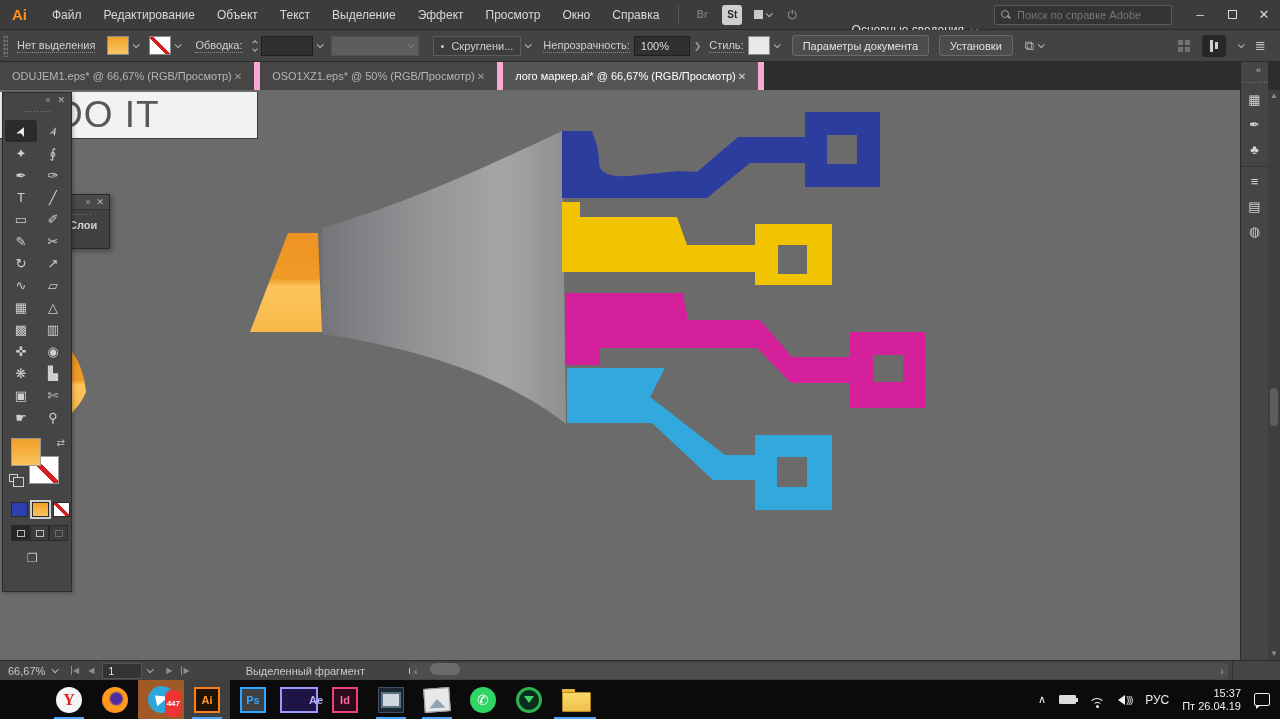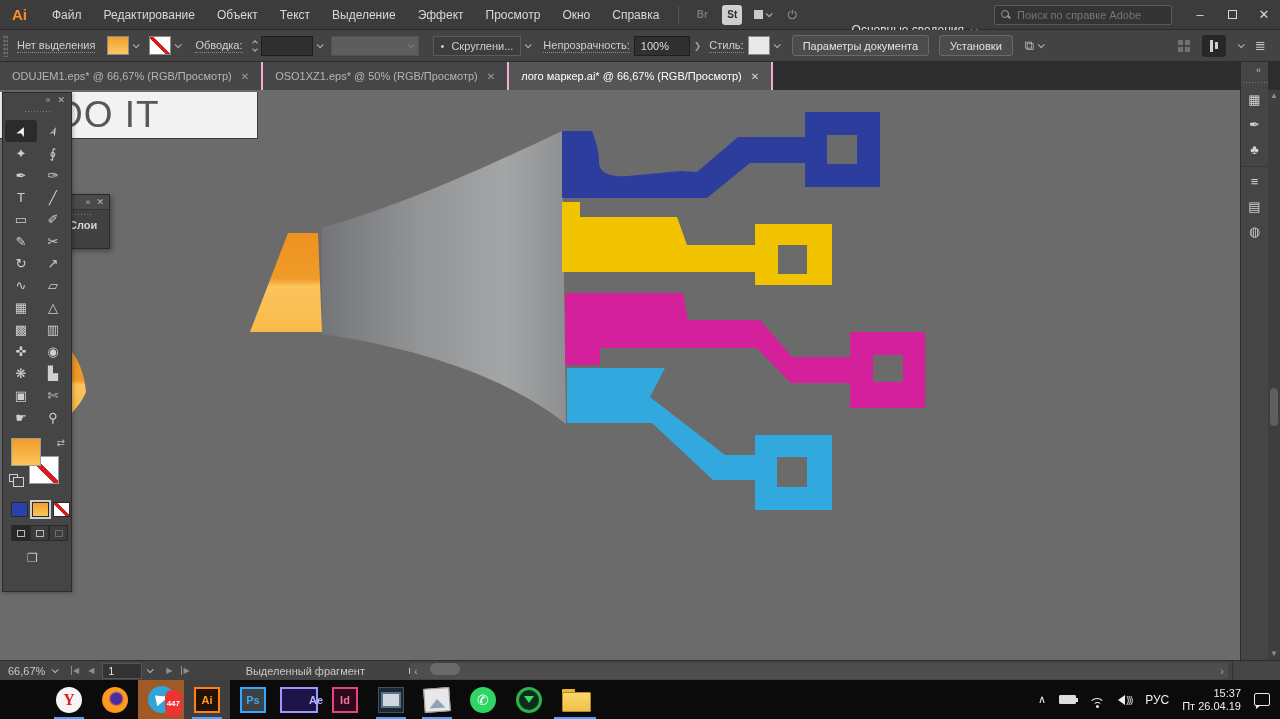--- a/index.html
+++ b/index.html
@@ -51,22 +51,22 @@
   .btn{height:21px;background:#4c4c4c;border:1px solid #6a6a6a;border-radius:3px;display:inline-flex;
     align-items:center;padding:4px 10px;margin-left:10px;color:#e2e2e2;white-space:nowrap;}
   .cb-right{margin-left:auto;display:flex;align-items:center;gap:12px;padding-right:14px;}
   .dots4{display:inline-grid;grid-template-columns:5px 5px;gap:2px;opacity:.55;}
   .dots4 i{width:5px;height:5px;background:#9a9a9a;}
   .wsicon{width:24px;height:22px;background:#272727;border-radius:3px;display:flex;align-items:center;
     justify-content:center;gap:2px;}
   .wsicon i{width:3px;background:#cfcfcf;display:inline-block;}
   
   .tabbar{position:absolute;left:0;top:62px;width:1280px;height:28px;background:#2d2d2d;display:flex;}
-  .doc-tab{height:28px;display:flex;align-items:center;gap:9px;padding:0 12px;background:#464646;
-    border-right:2px solid #f9a8d4;color:#b5b5b5;font-size:11px;white-space:nowrap;}
+  .doc-tab{height:28px;display:flex;align-items:center;gap:2px;padding:0 12px;background:#464646;
+    border-right:6px solid #f9a8d4;color:#b5b5b5;font-size:11px;white-space:nowrap;}
   .doc-tab.active{background:#555555;color:#ffffff;}
   .tab-x{color:#9d9d9d;font-size:10px;}
   .doc-tab.active .tab-x{color:#d8d8d8;}
   
   .canvas{position:absolute;left:0;top:90px;width:1280px;height:570px;background:#6b6b6b;}
   .artboard{position:absolute;left:0;top:2px;width:258px;height:47px;background:#f2f2f2;
     border-right:1px solid #3a3a3a;border-bottom:1px solid #3a3a3a;z-index:4;overflow:hidden;}
   .artboard .do-it{position:absolute;left:56px;top:2px;font-size:37px;color:#55575b;letter-spacing:1px;
     font-weight:500;}
   svg.art{position:absolute;left:0;top:0;z-index:6;}

